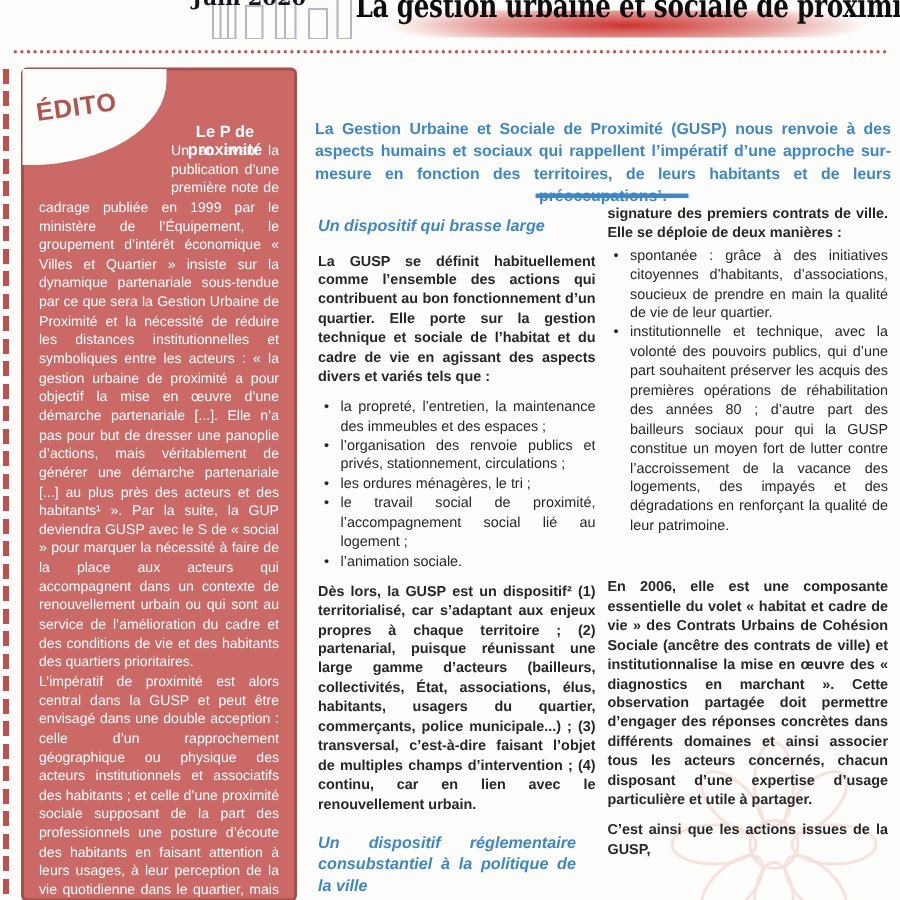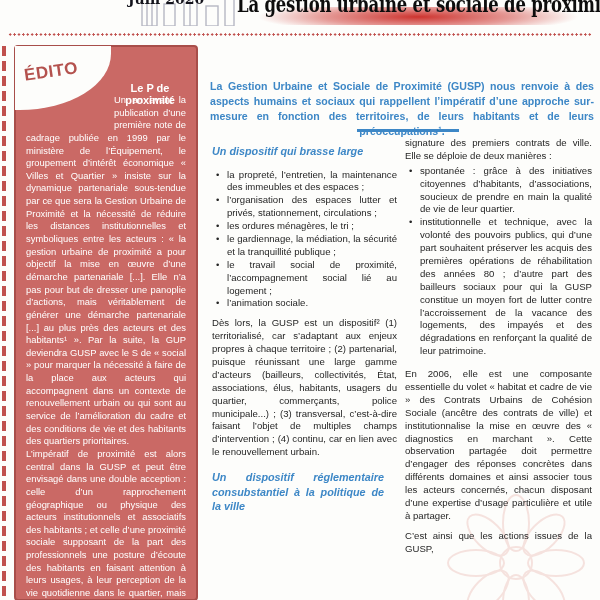--- a/index.html
+++ b/index.html
@@ -45,27 +45,27 @@
   .blue-line { position:absolute; left:357px; top:129px; width:102px; height:2.5px; background:#3d87c6; }
 
   
   .col { position:absolute; font-size:9.6px; line-height:1.345; color:#262626;
     text-align:justify; z-index:2; }
   .col-a { left:212px; top:144px; width:185px; height:456px; overflow:hidden; }
   .col-b { left:405px; top:137px; width:187px; height:463px; overflow:hidden; }
   .col h3 { color:#3d87c6; font-size:10.8px; font-weight:bold; line-height:1.35;font-style:italic; }
   .h-first { margin-bottom:10px; text-align:left; }
   .h-second { margin:11px 13px 8px 0; text-align:justify; }
-  .col p { margin:0 0 7px 0; }
+  .col p { margin:0 0 7px 0;font-weight:bold; }
   .col p.tight { margin-bottom:2px; }
   .col p.nogap { margin-bottom:0; }
   .col ul { list-style:none; margin:0 0 7px 0; }
   .col li { position:relative; padding-left:15px; }
   .col li::before { content:"\2022"; position:absolute; left:4px; top:0; }
-  .col-b ul { margin-bottom:10px; }
+  .col-b ul { margin-bottom:28px; }
 
   
   .flower { position:absolute; left:428px; top:468px; width:175px; height:135px; z-index:0; opacity:.55; }
 </style>
 </head>
 <body>
 
 <div class="page">
 
   <div class="date">Juin 2020</div>
@@ -112,25 +112,25 @@
       <ellipse cx="128" cy="95" rx="28" ry="13"></ellipse>
       <ellipse cx="60" cy="67" rx="13" ry="26" transform="rotate(-45 60 67)"></ellipse>
       <ellipse cx="116" cy="67" rx="13" ry="26" transform="rotate(45 116 67)"></ellipse>
       <ellipse cx="60" cy="123" rx="13" ry="26" transform="rotate(45 60 123)"></ellipse>
       <ellipse cx="116" cy="123" rx="13" ry="26" transform="rotate(-45 116 123)"></ellipse>
     </g>
   </svg>
 
   <div class="col col-a">
     <h3 class="h-first">Un dispositif qui brasse large</h3>
+    <p>La GUSP se définit habituellement comme l’ensemble des actions qui contribuent au bon fonctionnement d’un quartier. Elle porte sur la gestion technique et sociale de l’habitat et du cadre de vie en agissant des aspects divers et variés tels que :</p>
     <ul>
       <li>la propreté, l’entretien, la maintenance des immeubles et des espaces ;</li>
-      <li>l’organisation des espaces lutter et privés, stationnement, circulations ;</li>
+      <li>l’organisation des renvoie publics et privés, stationnement, circulations ;</li>
       <li>les ordures ménagères, le tri ;</li>
-      <li>le gardiennage, la médiation, la sécurité et la tranquillité publique ;</li>
       <li>le travail social de proximité, l’accompagnement social lié au logement ;</li>
       <li>l’animation sociale.</li>
     </ul>
     <p>Dès lors, la GUSP est un dispositif² (1) territorialisé, car s’adaptant aux enjeux propres à chaque territoire ; (2) partenarial, puisque réunissant une large gamme d’acteurs (bailleurs, collectivités, État, associations, élus, habitants, usagers du quartier, commerçants, police municipale...) ; (3) transversal, c’est-à-dire faisant l’objet de multiples champs d’intervention ; (4) continu, car en lien avec le renouvellement urbain.</p>
     <h3 class="h-second">Un dispositif réglementaire consubstantiel à la politique de la ville</h3>
 
   </div>
 
   <div class="col col-b">
     <p class="tight">signature des premiers contrats de ville. Elle se déploie de deux manières :</p>

